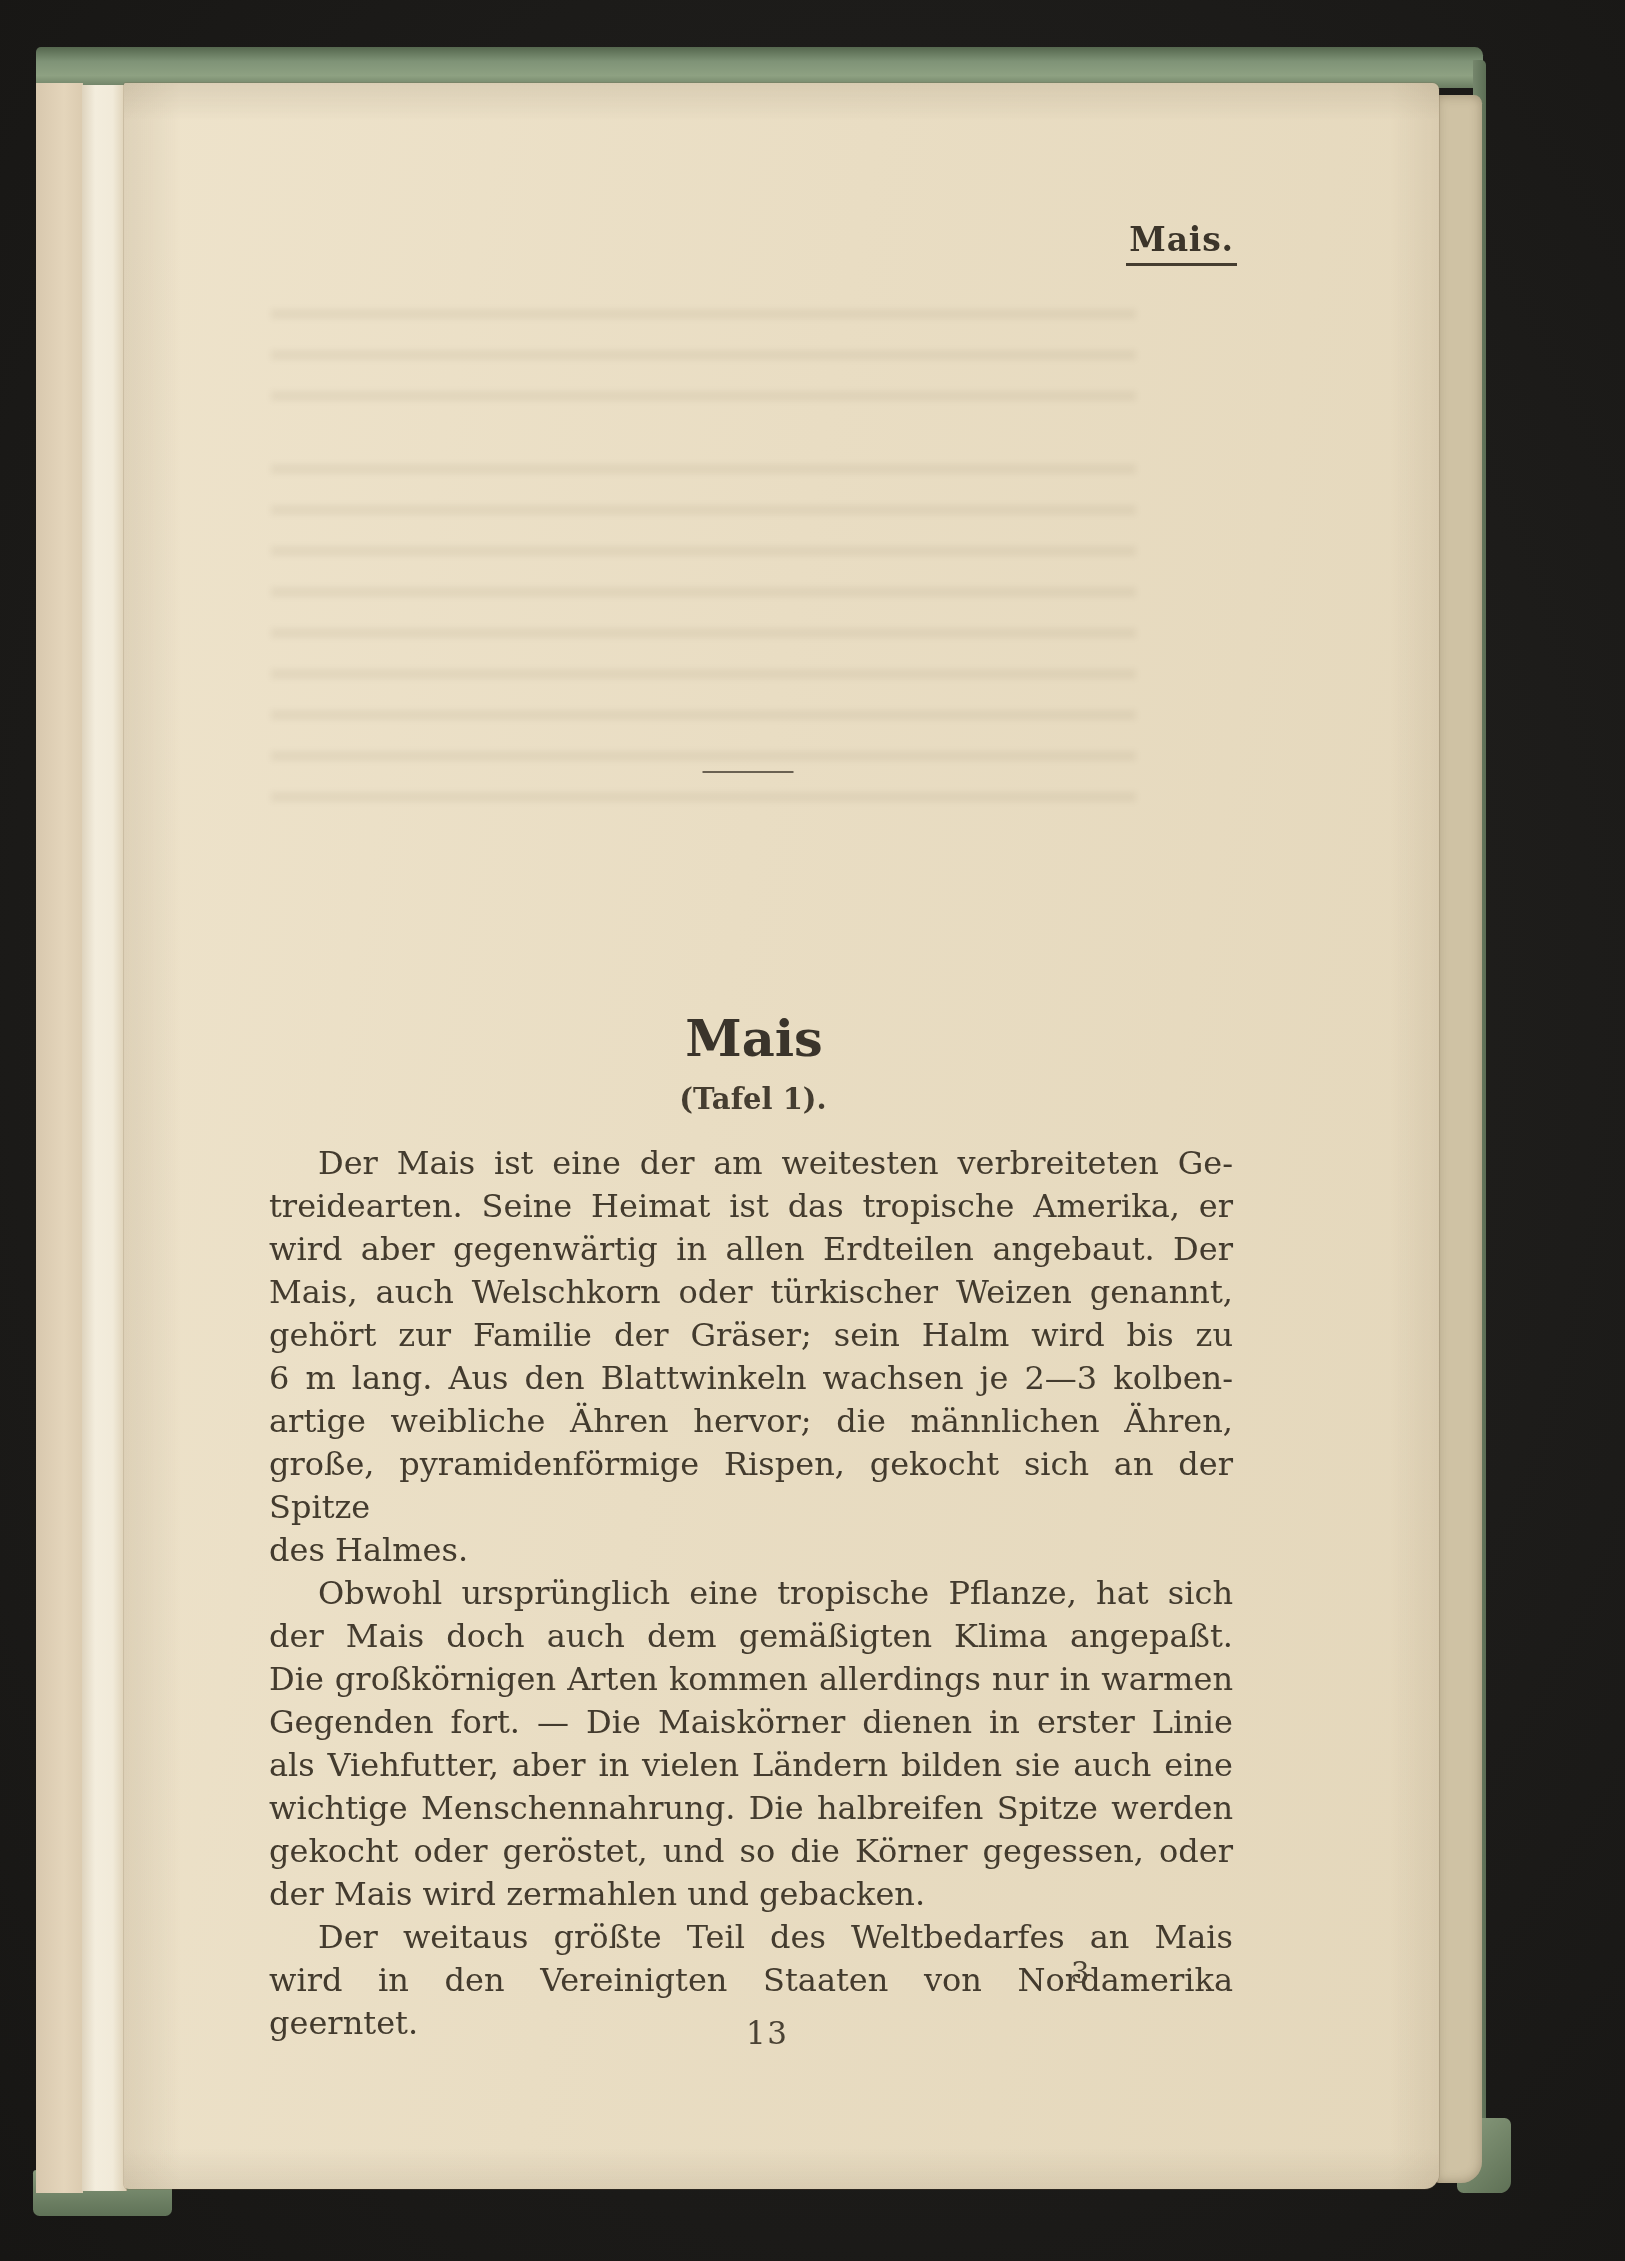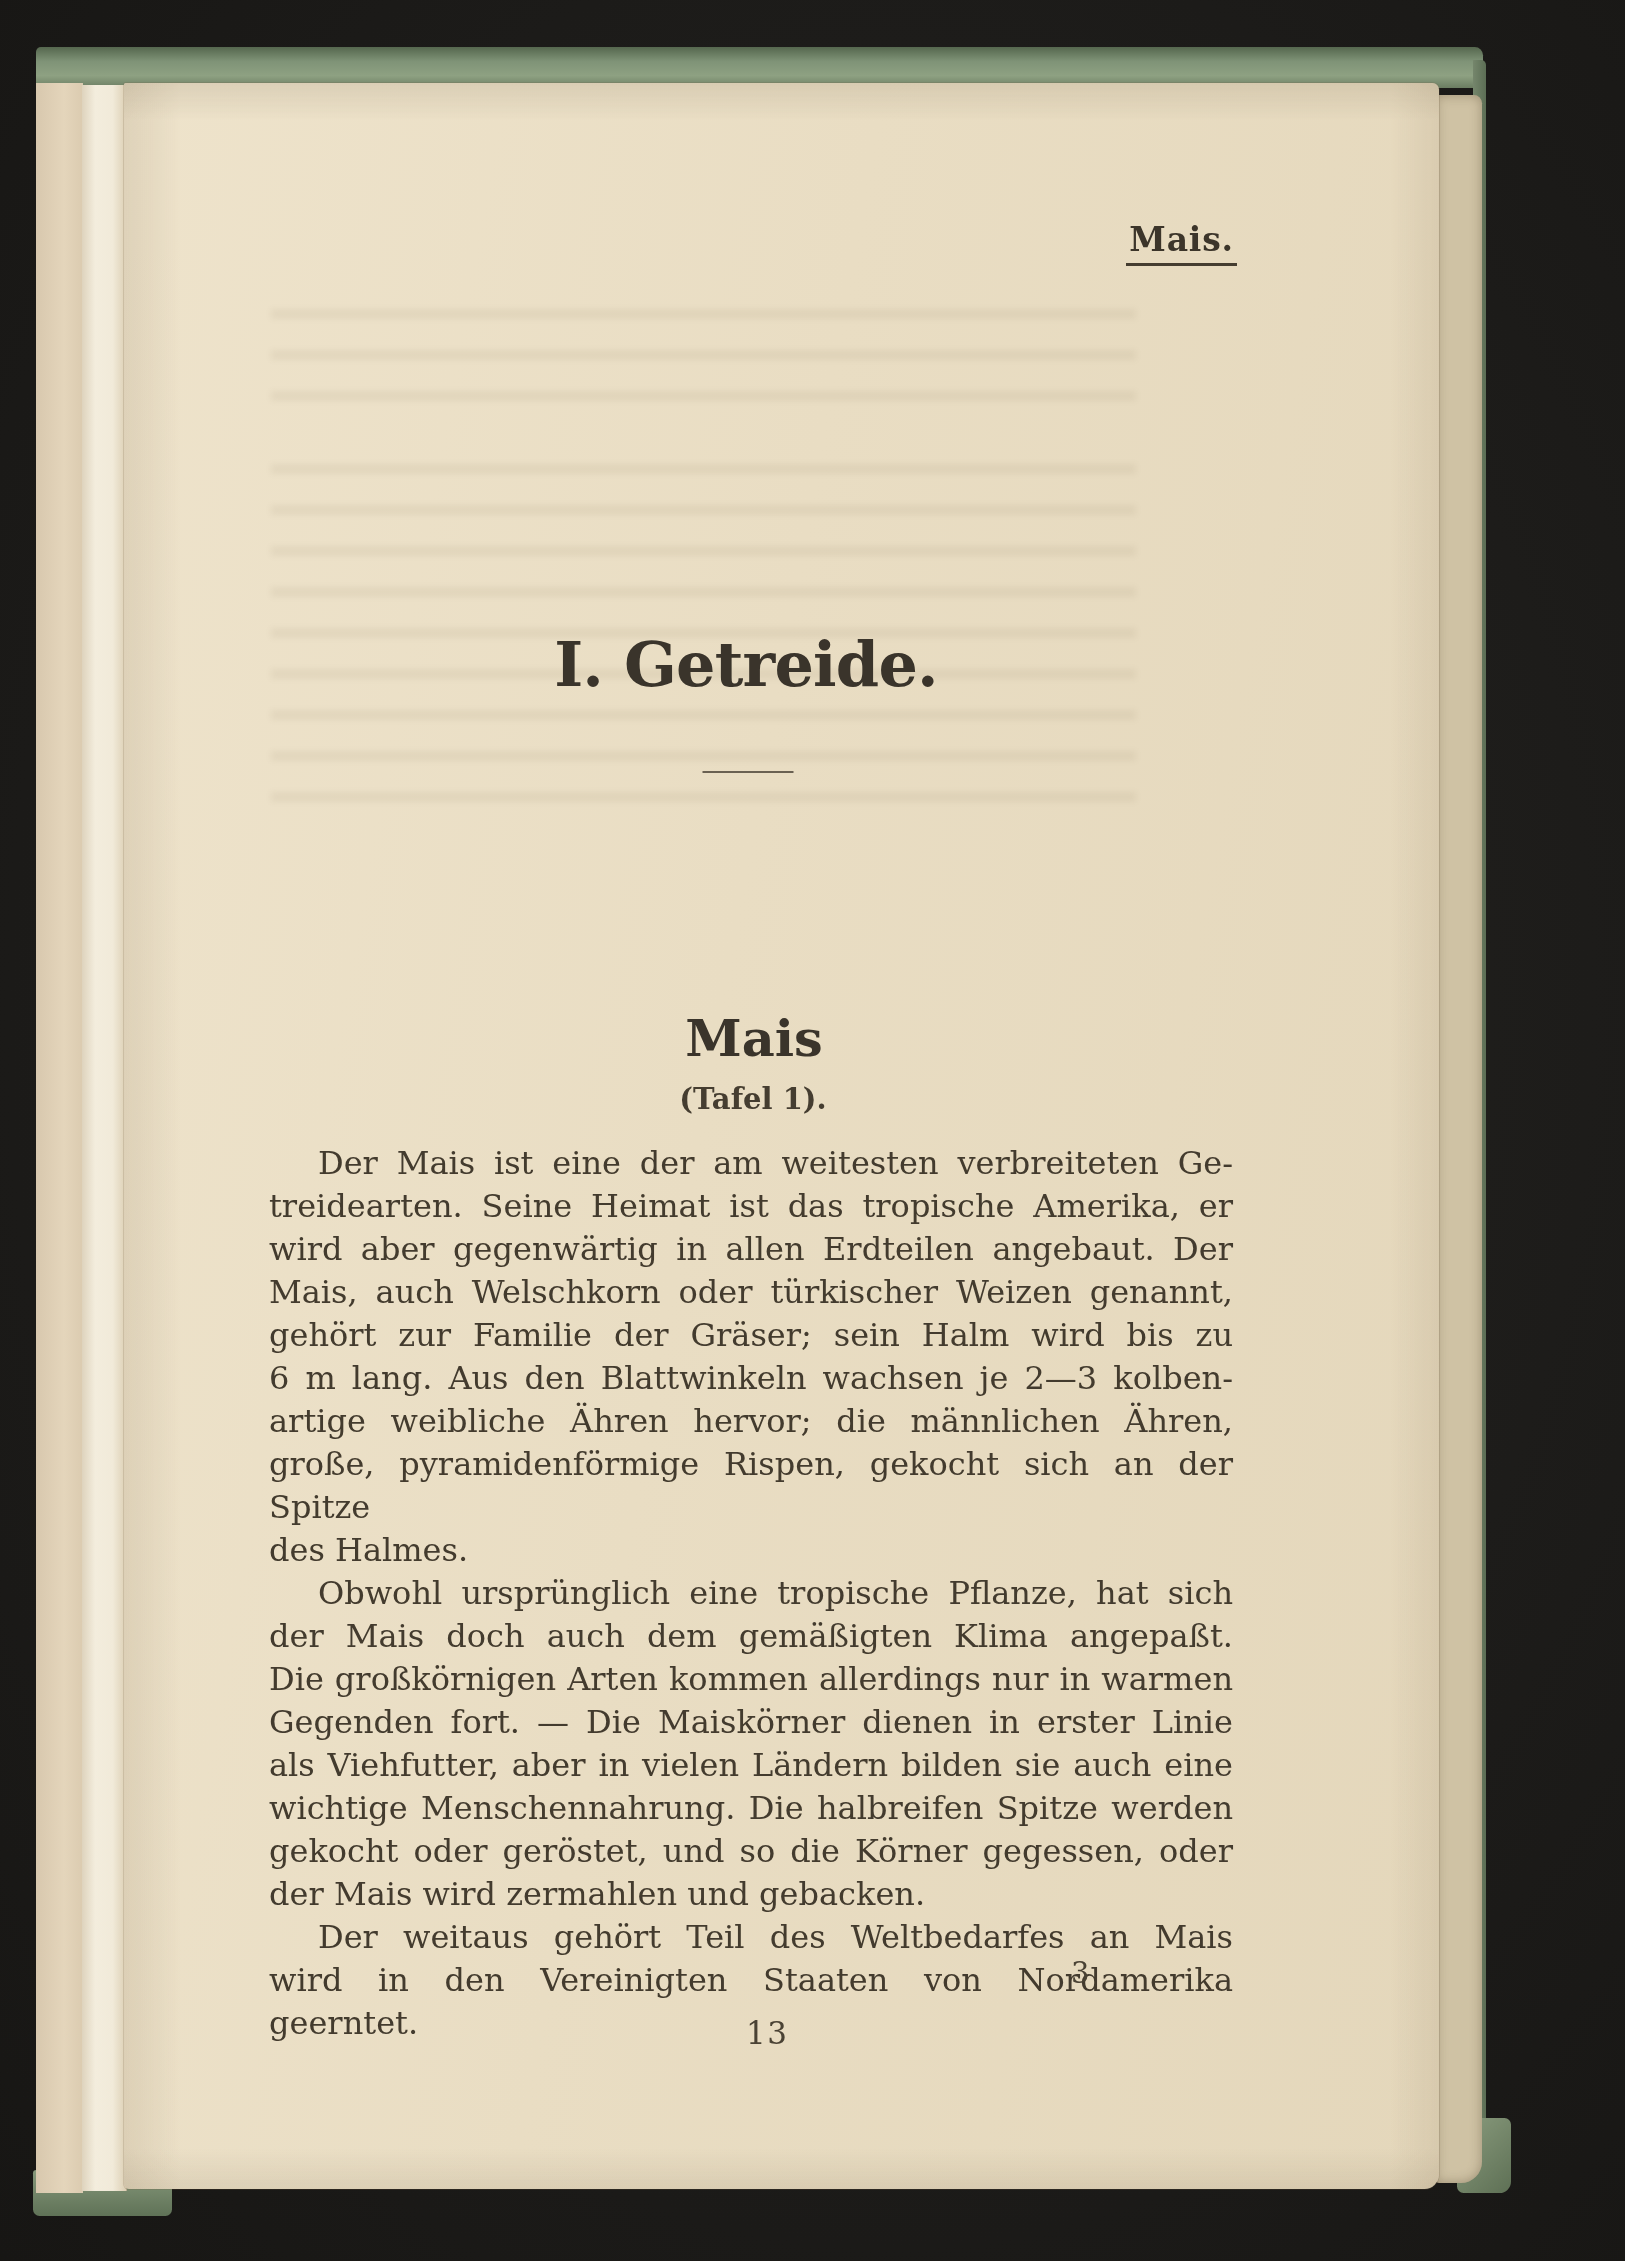--- a/index.html
+++ b/index.html
@@ -122,21 +122,20 @@
   <div class="prev-page"></div>
   <div class="fold-strip"></div>
 
   <div class="page">
 
     <div class="ghost g1"></div>
     <div class="ghost g2"></div>
 
     <div class="running-header">Mais.</div>
 
-    <h1 class="chapter">I. Getreide.</h1>
     <div class="chapter-rule"></div>
 
     <h2 class="section-title">Mais</h2>
     <div class="section-subtitle">(Tafel 1).</div>
 
     <div class="bodytext">
       <div class="ln first">Der Mais ist eine der am weitesten verbreiteten Ge-</div>
       <div class="ln">treidearten.  Seine Heimat ist das tropische Amerika, er</div>
       <div class="ln">wird aber gegenwärtig in allen Erdteilen angebaut.  Der</div>
       <div class="ln">Mais, auch Welschkorn oder türkischer Weizen genannt,</div>
@@ -146,21 +145,21 @@
       <div class="ln">große, pyramidenförmige Rispen, gekocht sich an der Spitze</div>
       <div class="ln plast">des Halmes.</div>
       <div class="ln first">Obwohl ursprünglich eine tropische Pflanze, hat sich</div>
       <div class="ln">der Mais doch auch dem gemäßigten Klima angepaßt.</div>
       <div class="ln">Die großkörnigen Arten kommen allerdings nur in warmen</div>
       <div class="ln">Gegenden fort. — Die Maiskörner dienen in erster Linie</div>
       <div class="ln">als Viehfutter, aber in vielen Ländern bilden sie auch eine</div>
       <div class="ln">wichtige Menschennahrung.  Die halbreifen Spitze werden</div>
       <div class="ln">gekocht oder geröstet, und so die Körner gegessen, oder</div>
       <div class="ln plast">der Mais wird zermahlen und gebacken.</div>
-      <div class="ln first">Der weitaus gehört Teil des Weltbedarfes an Mais</div>
+      <div class="ln first">Der weitaus größte Teil des Weltbedarfes an Mais</div>
       <div class="ln">wird in den Vereinigten Staaten von Nordamerika geerntet.</div>
     </div>
 
     <div class="sig">3</div>
 
     <div class="pagenum">13</div>
 
   </div>
 </div>
 

